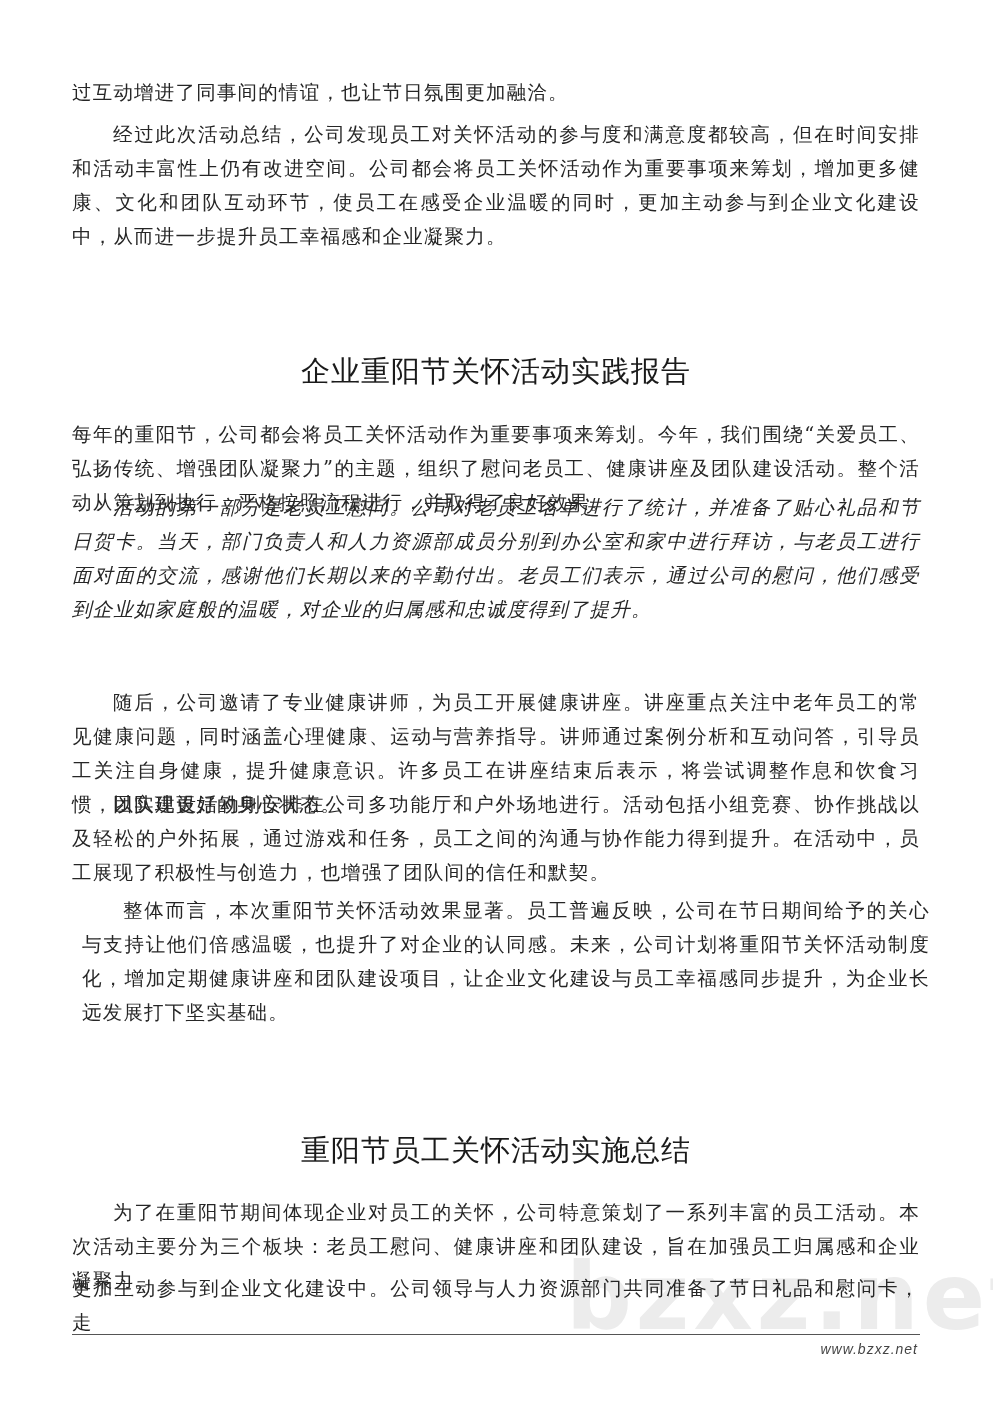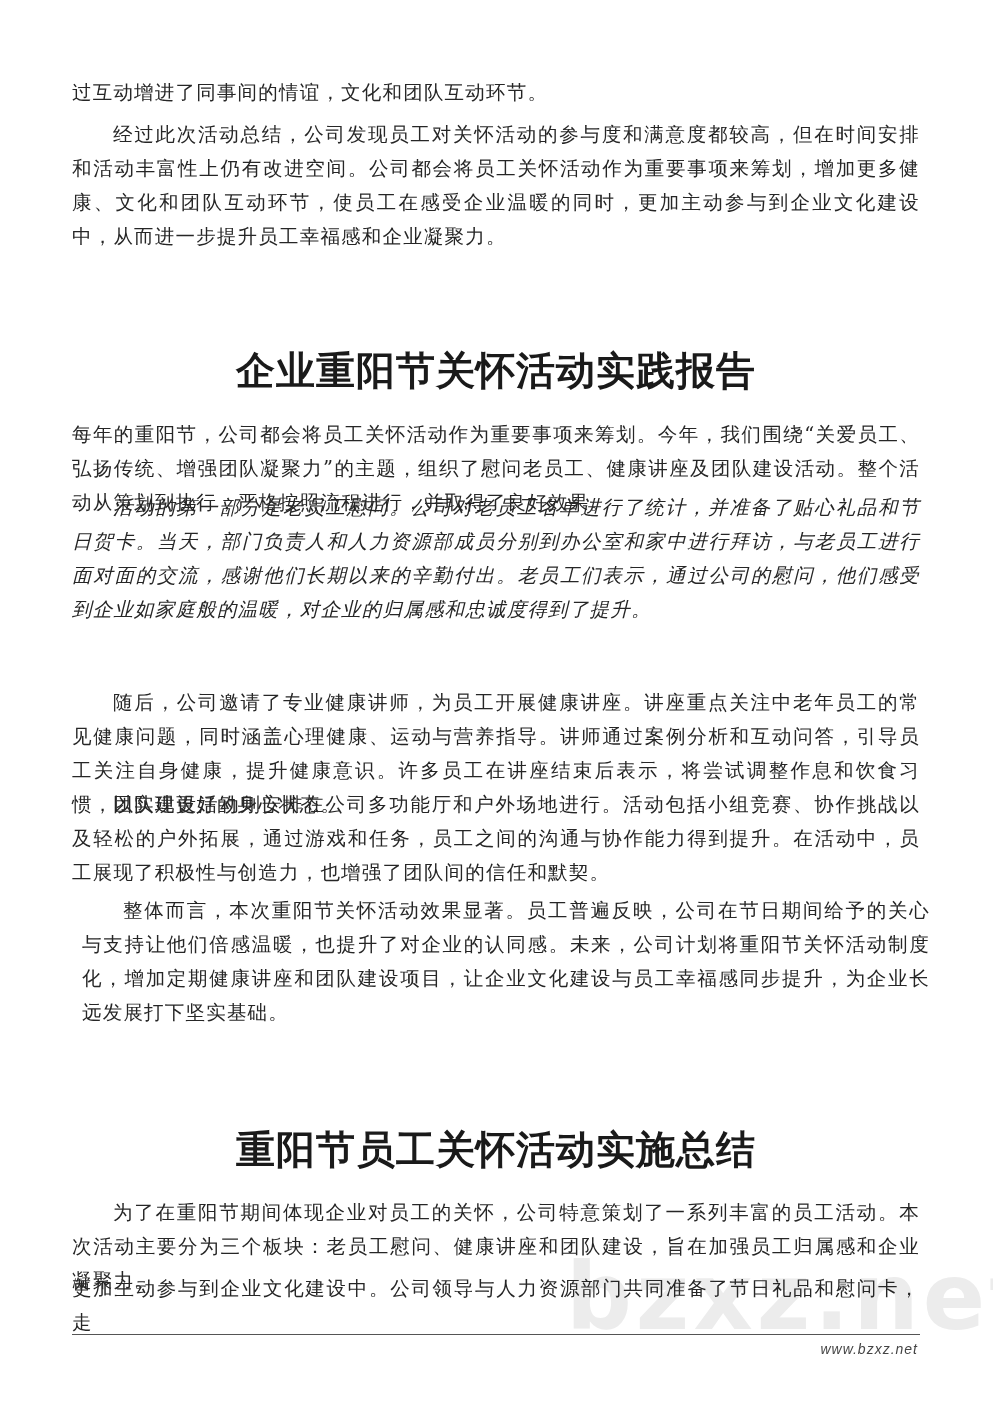--- a/index.html
+++ b/index.html
@@ -35,22 +35,22 @@
     }
     .para.indent {
       text-indent: 41px;
     }
     .heading {
       position: absolute;
       left: 0;
       width: 848px;
       text-align: center;
       font-family: "DejaVu Sans", "Liberation Sans", sans-serif;
-      font-size: 39px;
-      font-weight: bold;
+      font-size: 29px;
+      font-weight: normal;
       letter-spacing: 1px;
       color: #1a1a1a;
       margin: 0;
       line-height: 40px;
     }
     .watermark {
       position: absolute;
       left: 566px;
       top: 1252px;
       font-family: "DejaVu Sans", "Liberation Sans", sans-serif;
@@ -87,21 +87,21 @@
       z-index: 2;
     }
   </style>
 </head>
 <body>
 
 <div class="watermark">bzxz.net</div>
 
 <div class="page foreground">
 
-  <p class="para" style="top:76px;">过互动增进了同事间的情谊，文化和团队互动环节。</p>
+  <p class="para" style="top:76px;">过互动增进了同事间的情谊，也让节日氛围更加融洽。</p>
   <p class="para indent" style="top:118px;">经过此次活动总结，公司发现员工对关怀活动的参与度和满意度都较高，但在时间安排和活动丰富性上仍有改进空间。公司都会将员工关怀活动作为重要事项来筹划，增加更多健康、文化和团队互动环节，使员工在感受企业温暖的同时，更加主动参与到企业文化建设中，从而进一步提升员工幸福感和企业凝聚力。</p>
 
   <h1 class="heading" style="top:351px;">企业重阳节关怀活动实践报告</h1>
   <p class="para" style="top:418px;">每年的重阳节，公司都会将员工关怀活动作为重要事项来筹划。今年，我们围绕“关爱员工、弘扬传统、增强团队凝聚力”的主题，组织了慰问老员工、健康讲座及团队建设活动。整个活动从策划到执行，严格按照流程进行，并取得了良好效果。</p>
   <p class="para indent" style="top:491px;font-style:italic;">活动的第一部分是老员工慰问。公司对老员工名单进行了统计，并准备了贴心礼品和节日贺卡。当天，部门负责人和人力资源部成员分别到办公室和家中进行拜访，与老员工进行面对面的交流，感谢他们长期以来的辛勤付出。老员工们表示，通过公司的慰问，他们感受到企业如家庭般的温暖，对企业的归属感和忠诚度得到了提升。</p>
   <p class="para indent" style="top:656px;margin-top:30px;">随后，公司邀请了专业健康讲师，为员工开展健康讲座。讲座重点关注中老年员工的常见健康问题，同时涵盖心理健康、运动与营养指导。讲师通过案例分析和互动问答，引导员工关注自身健康，提升健康意识。许多员工在讲座结束后表示，将尝试调整作息和饮食习惯，以实现更好的身心状态。</p>
   <p class="para indent" style="top:788px;">团队建设活动则安排在公司多功能厅和户外场地进行。活动包括小组竞赛、协作挑战以及轻松的户外拓展，通过游戏和任务，员工之间的沟通与协作能力得到提升。在活动中，员工展现了积极性与创造力，也增强了团队间的信任和默契。</p>
   <p class="para indent" style="top:894px;margin-left:10px;">整体而言，本次重阳节关怀活动效果显著。员工普遍反映，公司在节日期间给予的关心与支持让他们倍感温暖，也提升了对企业的认同感。未来，公司计划将重阳节关怀活动制度化，增加定期健康讲座和团队建设项目，让企业文化建设与员工幸福感同步提升，为企业长远发展打下坚实基础。</p>
 
   <h1 class="heading" style="top:1130px;">重阳节员工关怀活动实施总结</h1>

